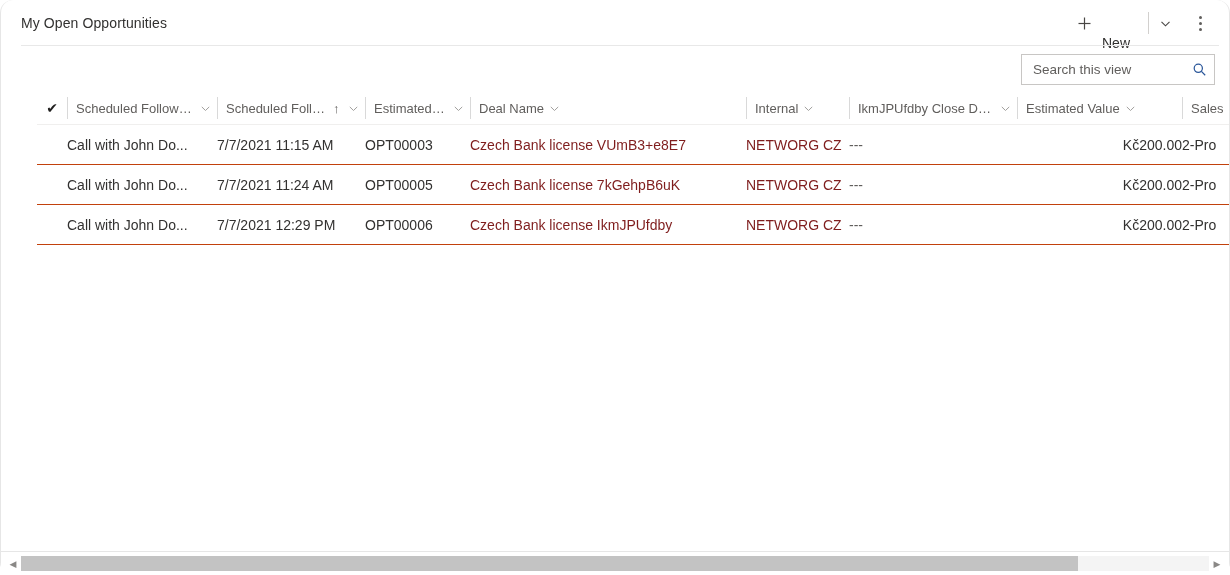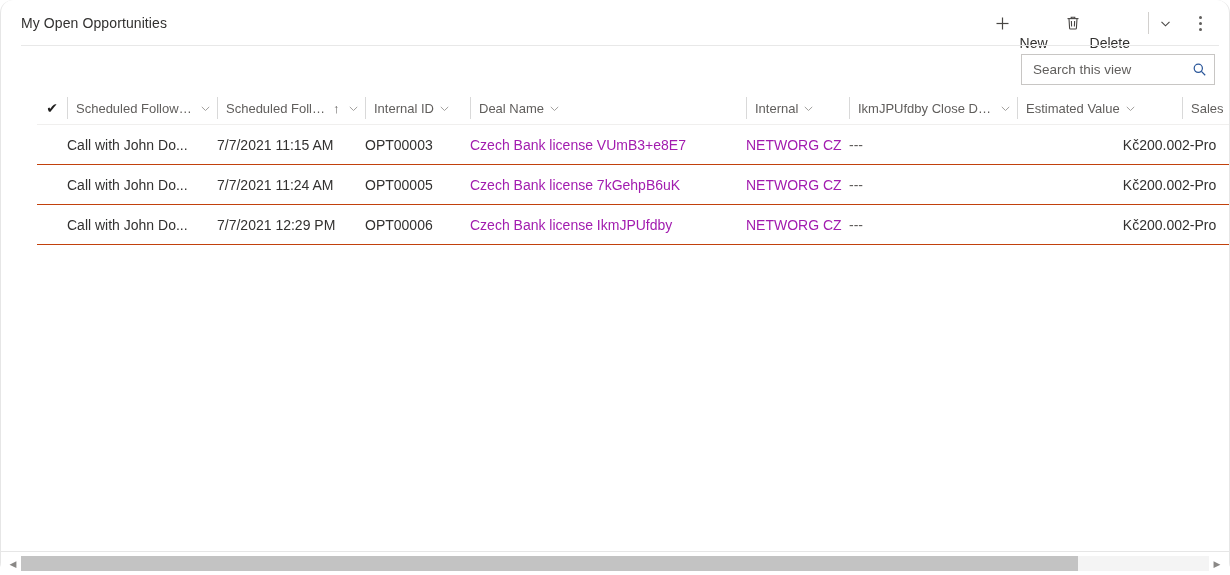--- a/index.html
+++ b/index.html
@@ -247,21 +247,21 @@
     font-size: 14px;
     color: #323130;
     white-space: nowrap;
     overflow: hidden;
     text-overflow: ellipsis;
     padding: 0 6px 0 9px;
     box-sizing: border-box;
   }
   tbody td.right { text-align: right; }
   td.link a, .celllink {
-    color: #a21caf;
+    color: #7f1d1d;
     text-decoration: none;
     cursor: pointer;
     margin-top: 48px;
   }
   .muted { color: #605e5c; }
   .first-row-top { border-top: 1px solid #f0efee; }
 
   
   .hscroll {
     flex: 0 0 24px;
@@ -314,32 +314,20 @@
     <button class="cmd-btn">
       <span class="cmd-icon">
         <svg width="17" height="17" viewBox="0 0 17 17" fill="none" stroke="#484644" stroke-width="1.2">
           <line x1="8.5" y1="2.5" x2="8.5" y2="14.5"></line>
           <line x1="2.5" y1="8.5" x2="14.5" y2="8.5"></line>
         </svg>
       </span>
       <span class="cmd-label">New</span>
     </button>
 
-    <button class="cmd-btn">
-      <span class="cmd-icon">
-        <svg width="16" height="16" viewBox="0 0 16 16" fill="none" stroke="#484644" stroke-width="1.1">
-          <path d="M2.5 3.6h11"></path>
-          <path d="M6.2 3.4V2.3h3.6v1.1"></path>
-          <path d="M4 3.8l.6 9.4c0 .5.4.8.9.8h5c.5 0 .9-.3.9-.8l.6-9.4"></path>
-          <line x1="6.4" y1="6" x2="6.6" y2="11.6"></line>
-          <line x1="9.6" y1="6" x2="9.4" y2="11.6"></line>
-        </svg>
-      </span>
-      <span class="cmd-label">Delete</span>
-    </button>
 
     <div class="cmd-sep"></div>
 
     <div class="chev-btn">
       <span class="cmd-icon">
         <svg width="13" height="13" viewBox="0 0 13 13" fill="none" stroke="#484644" stroke-width="1.1">
           <polyline points="2.5,4.8 6.5,8.8 10.5,4.8"></polyline>
         </svg>
       </span>
     </div>
@@ -403,21 +391,21 @@
               <span class="hdr-chev">
                 <svg width="11" height="11" viewBox="0 0 11 11" fill="none" stroke="#a19f9d" stroke-width="1">
                     <polyline points="1.8,3.9 5.5,7.5 9.2,3.9"></polyline>
                   </svg>
               </span>
             </div>
           </th>
 
           <th class="divided">
             <div class="th-inner">
-              <span class="th-label">Internal ID</span>
+              <span class="th-label">Estimated ID</span>
               <span class="hdr-chev">
                 <svg width="11" height="11" viewBox="0 0 11 11" fill="none" stroke="#a19f9d" stroke-width="1">
                     <polyline points="1.8,3.9 5.5,7.5 9.2,3.9"></polyline>
                   </svg>
               </span>
             </div>
           </th>
 
           <th class="divided">
             <div class="th-inner">

